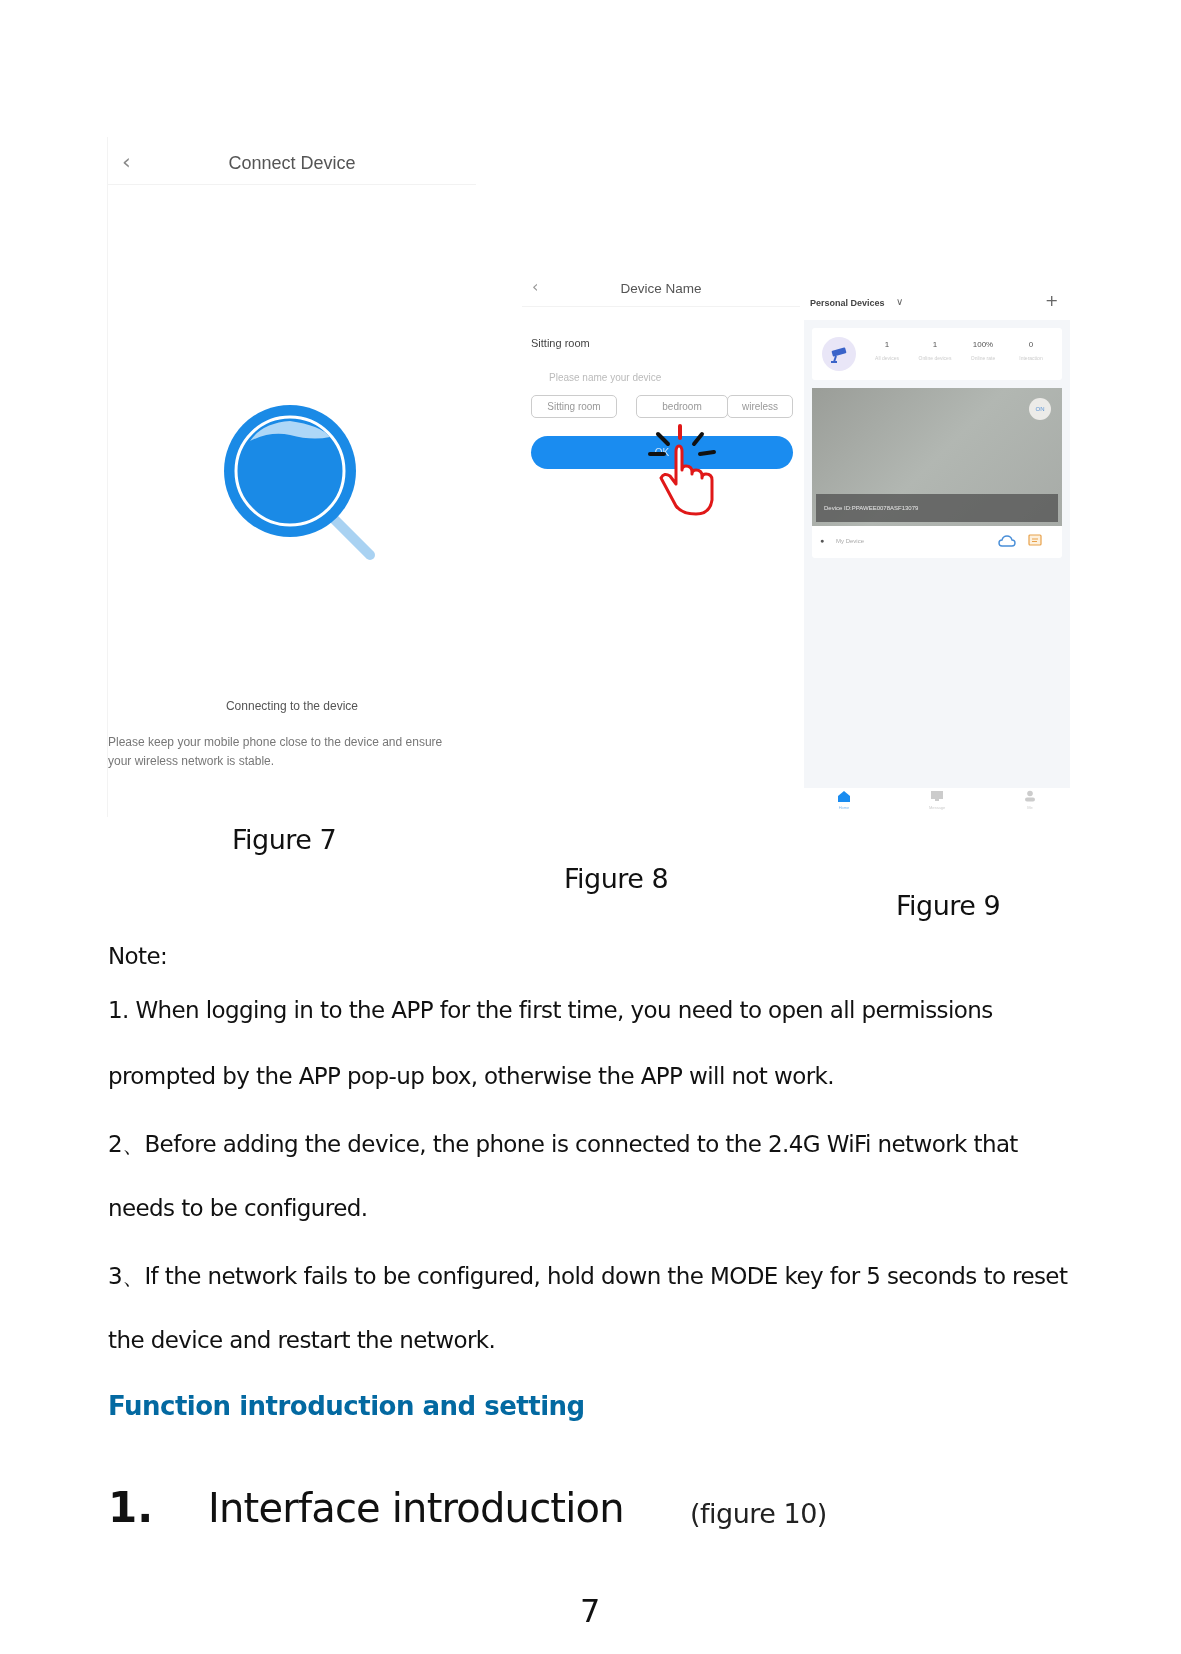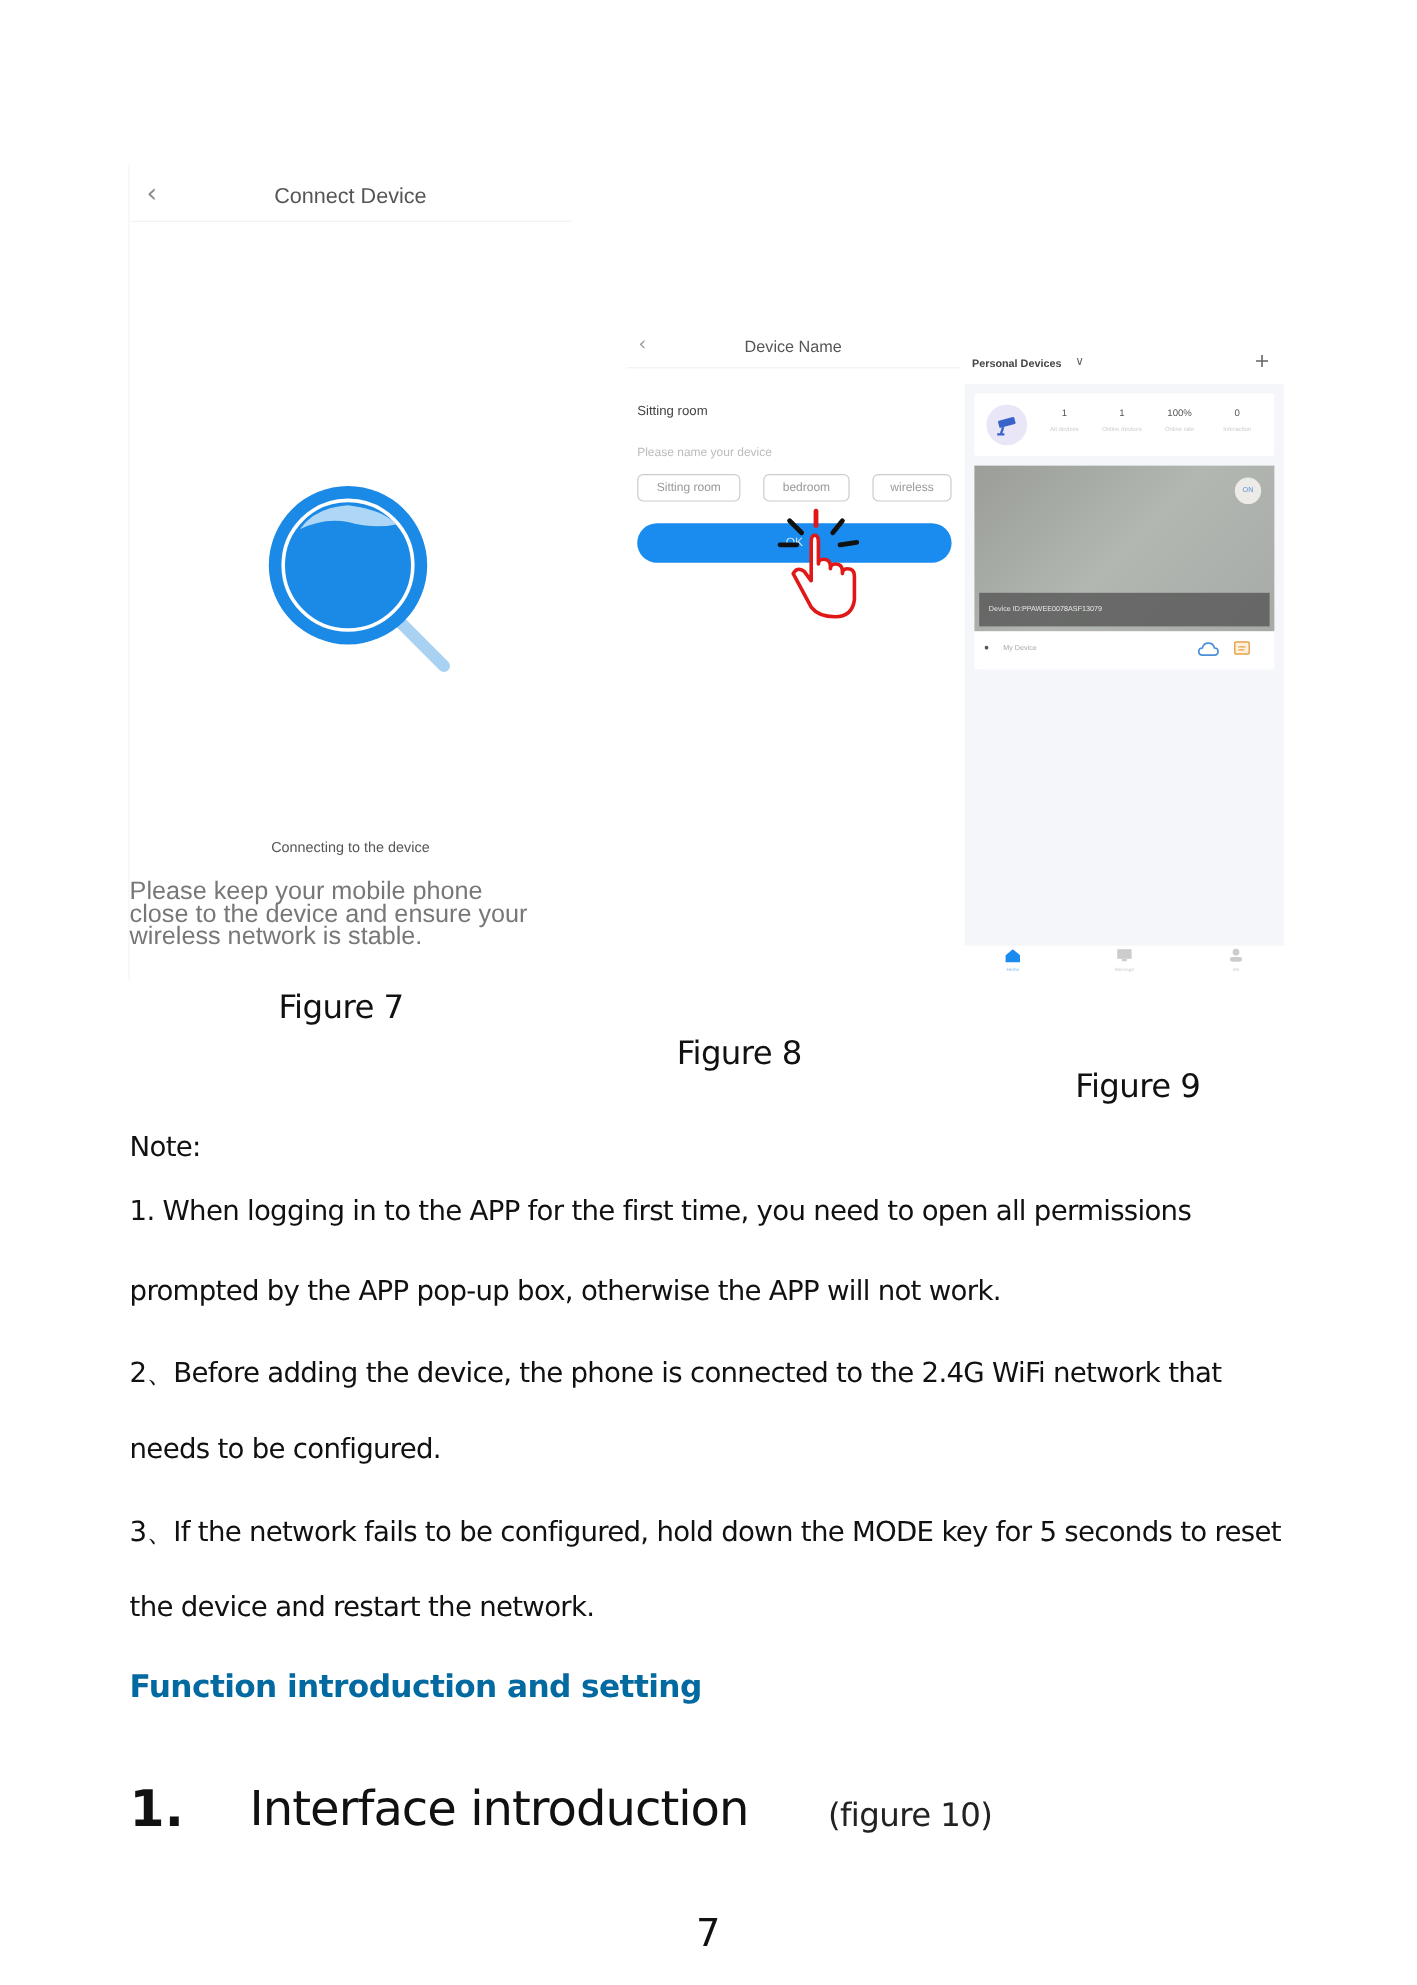--- a/index.html
+++ b/index.html
@@ -8,29 +8,29 @@
 
   .abs { position: absolute; }
 
   
   #fig7 { left: 107px; top: 137px; width: 368px; height: 680px; background: #fff; border-left: 1px solid #f3f3f3; }
   #fig7 .hdr { position: absolute; left: 0; top: 0; width: 368px; height: 48px; border-bottom: 1px solid #f2f2f2; }
   #fig7 .back { position: absolute; left: 14px; top: 12px; font-size: 22px; color: #888; font-family: "DejaVu Sans", sans-serif; }
   #fig7 .title { position: absolute; left: 0; width: 368px; top: 16px; text-align: center; font-size: 18px; color: #555; }
   #fig7 .magnifier { position: absolute; left: 112px; top: 258px; width: 160px; height: 170px; }
   #fig7 .conn-title { position: absolute; left: 0; width: 368px; top: 562px; text-align: center; font-size: 12px; color: #555; }
-  #fig7 .conn-desc { position: absolute; left: 0; width: 345px; top: 596px; font-size: 21px; line-height: 19px; color: #777; }
+  #fig7 .conn-desc { position: absolute; left: 0; width: 345px; top: 596px; font-size: 12px; line-height: 19px; color: #777; }
 
   
   #fig8 { left: 522px; top: 270px; width: 278px; height: 260px; }
   #fig8 .back { position: absolute; left: 10px; top: 7px; font-size: 16px; color: #999; font-family: "DejaVu Sans", sans-serif; }
   #fig8 .title { position: absolute; left: 0; width: 278px; top: 11px; text-align: center; font-size: 13.5px; color: #555; }
   #fig8 .hr { position: absolute; left: 0; top: 36px; width: 278px; height: 1px; background: #f2f2f2; }
   #fig8 .name-val { position: absolute; left: 9px; top: 67px; font-size: 11px; color: #444; }
-  #fig8 .placeholder { position: absolute; left: 9px; top: 102px; font-size: 10px; color: #bbb; }
+  #fig8 .placeholder { position: absolute; left: 27px; top: 102px; font-size: 10px; color: #bbb; }
   #fig8 .chips { position: absolute; left: 9px; top: 125px; width: 264px; height: 23px; }
   #fig8 .chip { position: absolute; top: 0; height: 23px; border: 1px solid #ccc; border-radius: 5px; font-size: 10px; color: #999; text-align: center; line-height: 21px; }
   #fig8 .ok { position: absolute; left: 9px; top: 166px; width: 262px; height: 33px; border-radius: 17px; background: #1a8cf0; color: #cfe6fb; text-align: center; font-size: 10px; line-height: 33px; }
   #fig8 .hand { position: absolute; left: 120px; top: 152px; width: 80px; height: 100px; }
 
   
   #fig9 { left: 804px; top: 290px; width: 266px; height: 530px; }
   #fig9 .topbar { position: absolute; left: 0; top: 0; width: 266px; height: 28px; }
   #fig9 .pd-label { position: absolute; left: 6px; top: 8px; font-size: 9px; font-weight: bold; color: #444; text-align: center; }
   #fig9 .chev { position: absolute; left: 92px; top: 6px; font-size: 10px; color: #666; font-family: "DejaVu Sans", sans-serif; }
@@ -85,21 +85,21 @@
 </div>
 
 <div id="fig8" class="abs">
   <span class="back">‹</span>
   <span class="title">Device Name</span>
   <div class="hr"></div>
   <div class="name-val">Sitting room</div>
   <div class="placeholder">Please name your device</div>
   <div class="chips">
     <div class="chip" style="left:0;width:86px;">Sitting room</div>
-    <div class="chip" style="left:105px;width:72px;">bedroom</div>
+    <div class="chip" style="left:105px;width:92px;">bedroom</div>
     <div class="chip" style="left:196px;width:66px;">wireless</div>
   </div>
   <div class="ok">OK</div>
   <svg class="hand" viewBox="0 0 80 100">
     <g stroke="#111" stroke-width="4" stroke-linecap="round">
       <line x1="22" y1="32" x2="8" y2="32"></line>
       <line x1="26" y1="22" x2="16" y2="12"></line>
       <line x1="52" y1="22" x2="60" y2="12"></line>
       <line x1="58" y1="32" x2="72" y2="30"></line>
     </g>

